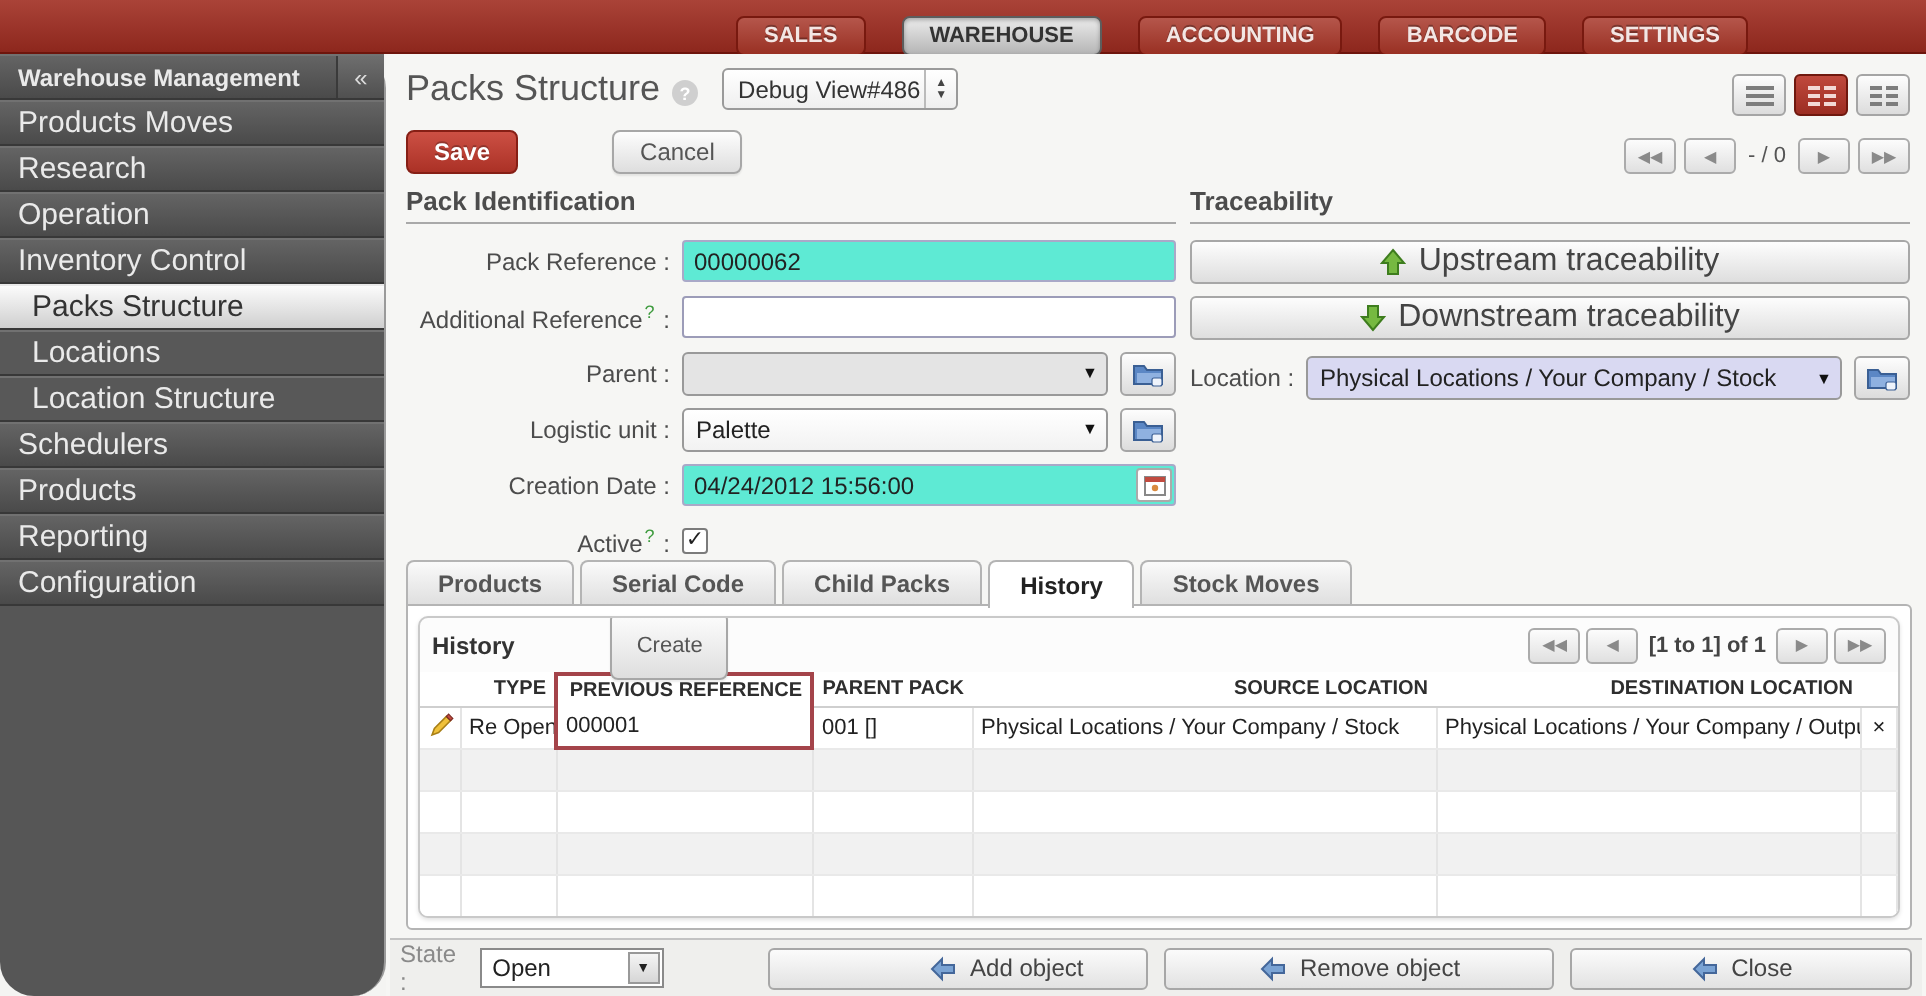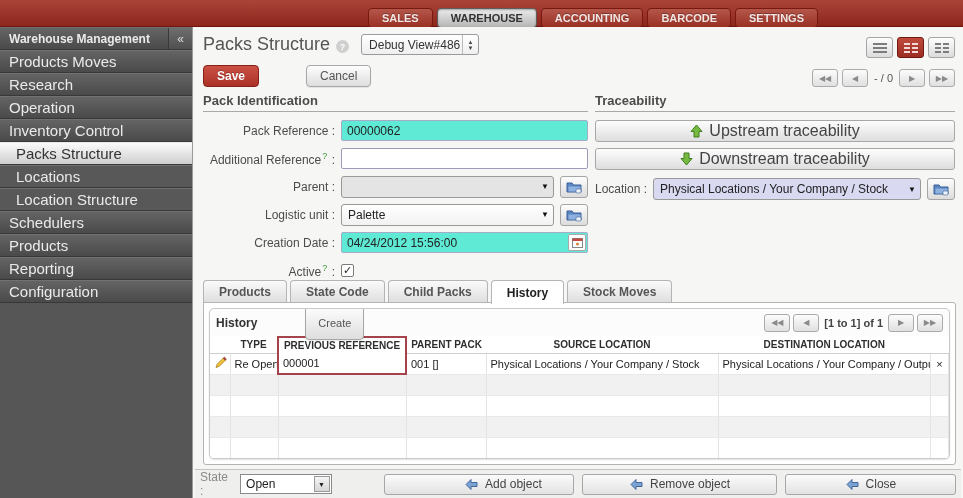--- a/index.html
+++ b/index.html
@@ -3,30 +3,30 @@
 <meta charset="utf-8">
 <style>
   * { margin:0; padding:0; box-sizing:border-box; }
   html,body { width:963px; height:498px; }
   body { font-family:"Liberation Sans","DejaVu Sans",sans-serif; background:#f1f1ef; }
   .screen { position:relative; width:963px; height:498px; overflow:hidden; background:#f4f4f2; }
 
   
   .topbar { position:absolute; left:0; top:0; width:963px; height:27px;
     background:linear-gradient(#aa4338,#8d271d); border-bottom:1px solid #6e150c; }
-  .topbar-buttons { position:absolute; left:368px; top:8px; display:flex; gap:4px; }
+  .topbar-buttons { position:absolute; left:368px; top:8px; display:flex; gap:18px; }
   .top-btn { height:20px; padding:0 13px; font-size:11px; font-weight:bold; color:#f3e6e4;
     background:linear-gradient(#b5564b,#993023); border:1px solid #78190f; border-radius:4px;
     text-shadow:0 -1px 0 rgba(0,0,0,.3); display:flex; align-items:center; cursor:default; }
   .top-btn.active { background:linear-gradient(#ececec,#b5b5b5); color:#333; text-shadow:none;
     border-color:#5d5d5d; box-shadow:inset 0 1px 2px rgba(0,0,0,.3); }
 
   
   .sidebar { position:absolute; left:0; top:27px; width:193px; height:471px; background:#565656;
-    border-right:1px solid #9a9a9a; }
+    border-right:1px solid #9a9a9a;border-radius:17px; }
   .side-row { display:flex; height:23px; font-size:12px; color:#eaeaea; align-items:center;
     background:linear-gradient(#646464,#4a4a4a); border-bottom:1px solid #383838; border-top:1px solid #717171; }
   .side-label { flex:1; padding-left:9px; white-space:nowrap; overflow:hidden; }
   .collapse-btn { width:24px; height:100%; display:flex; align-items:center; justify-content:center;
     border-left:1px solid #3a3a3a; background:linear-gradient(#6e6e6e,#505050); color:#ddd; font-size:12px; }
   .side-item { height:23px; display:flex; align-items:center; font-size:15px; color:#eaeaea;
     background:linear-gradient(#646464,#4a4a4a); border-bottom:1px solid #383838; border-top:1px solid #717171;
     padding-left:9px; cursor:default; white-space:nowrap; }
   .side-item.sub { padding-left:16px; background:#585858; }
   .side-item.sub.active { background:linear-gradient(#fbfbfb,#cfcfcf); color:#333; border-top:1px solid #e9e9e9; }
@@ -105,21 +105,21 @@
     border:1px solid #b4b4b4; border-radius:0 3px 3px 3px; padding:5px; z-index:2; }
   .listbox { width:100%; height:100%; border:1px solid #c9c9c9; border-radius:5px; background:#fcfcfc;
     box-shadow:0 1px 2px rgba(0,0,0,.12); overflow:hidden; }
   .list-toolbar { display:flex; align-items:center; height:27px; padding:0 6px; }
   .list-title { font-size:12px; font-weight:bold; color:#333; margin-right:8px; }
   .create-btn { height:16px; padding:16px 12px; font-size:11px; }
   .list-pager { margin-left:auto; display:flex; align-items:center; gap:3px; }
   .list-pager .pg-counter { font-weight:bold; font-size:11px; color:#444; }
 
   table.grid { width:100%; border-collapse:collapse; table-layout:fixed; background:#fff; }
-  table.grid th { font-size:10px; color:#2e2e2e; text-align:center; padding:2px 4px; height:15px;
+  table.grid th { font-size:10px; color:#2e2e2e; text-align:right; padding:2px 4px; height:15px;
     border-bottom:1px solid #cfcfcf; white-space:nowrap; overflow:hidden; }
   table.grid td { font-size:11px; color:#222; padding:2px 4px; height:21px;
     border-right:1px solid #e4e4e4; border-bottom:1px solid #e9e9e9; white-space:nowrap; overflow:hidden; }
   table.grid tr.alt td { background:#f1f1f1; }
   .hl-top { border:2px solid #a4444a !important; border-bottom:none !important; }
   .hl-bottom { border:2px solid #a4444a !important; border-top:none !important; }
   .del-x { color:#b9b9b9; font-size:12px; text-align:center; }
 
   
   .footer { position:absolute; left:2px; right:2px; top:442px; height:29px; border-top:1px solid #c3c3c3;
@@ -337,21 +337,21 @@
                 <rect x="2.5" y="6.5" width="12" height="5" fill="#8fb1e0"></rect>
                 <rect x="10" y="9" width="5" height="4" rx="1" fill="#eef3fb" stroke="#3a5f94" stroke-width="0.6"></rect>
               </svg>
           </div>
         </div>
       </div>
     </div>
 
     <div class="tabs">
       <div class="tab">Products</div>
-      <div class="tab">State Code</div>
+      <div class="tab">Serial Code</div>
       <div class="tab">Child Packs</div>
       <div class="tab active">History</div>
       <div class="tab">Stock Moves</div>
     </div>
 
     <div class="panel">
       <div class="listbox">
         <div class="list-toolbar">
           <div class="list-title">History</div>
           <div class="btn create-btn">Create</div>

